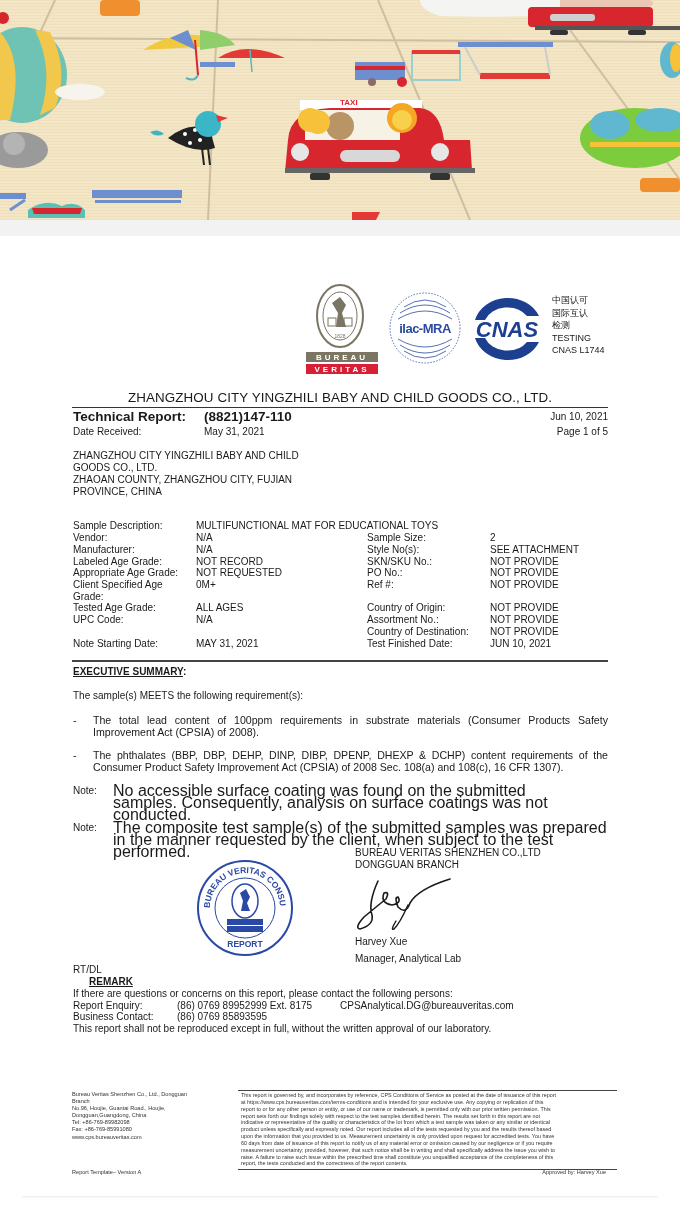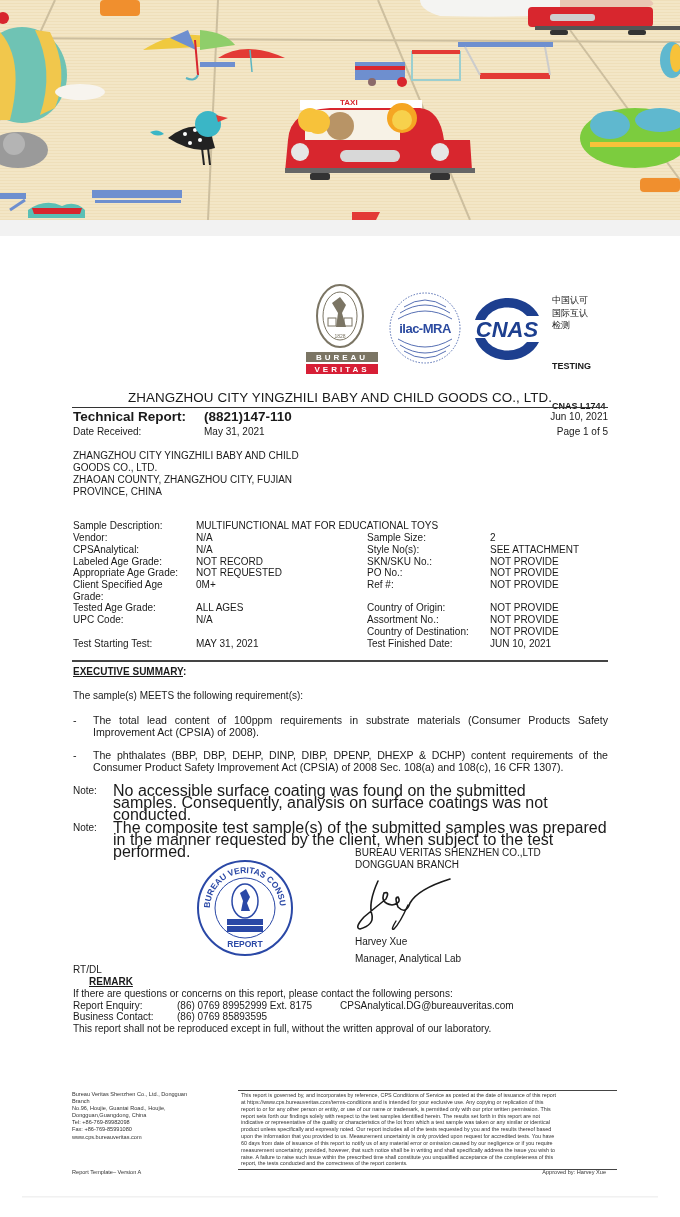--- a/index.html
+++ b/index.html
@@ -10,21 +10,21 @@
   .banner { position: absolute; left: 0; top: 0; width: 680px; height: 220px; overflow: hidden;
             background: #d946ef; }
   .banner svg { display: block; }
   .band { position: absolute; left: 0; top: 220px; width: 680px; height: 16px; background: #f2f2f2; }
 
   
   .abs { position: absolute; white-space: nowrap; }
   .t11 { font-size: 10px; line-height: 12px; }
   .logos { position: absolute; left: 302px; top: 283px; width: 320px; height: 95px; }
   .cnas-text { position: absolute; left: 552px; top: 294px; font-size: 9px; line-height: 12.5px; }
-  .cnas-text .b { font-weight: bold; margin-top: 28px; }
+  .cnas-text .b { font-weight: normal; }
 
   .company-title { position: absolute; left: 72px; top: 390px; width: 536px; text-align: center;
     font-weight: normal; font-size: 13.4px; letter-spacing: 0.1px; }
   .rule { position: absolute; left: 72px; width: 536px; height: 1px; background: #333; }
   .rule.thick { height: 2px; background: #444; }
 
   .tr-label { left: 73px; top: 409px; font-weight: bold; font-size: 13.5px; }
   .tr-value { left: 204px; top: 409px; font-weight: bold; font-size: 13.5px; }
   .right { text-align: right; }
 
@@ -215,34 +215,34 @@
   <div>GOODS CO., LTD.</div>
   <div>ZHAOAN COUNTY, ZHANGZHOU CITY, FUJIAN</div>
   <div>PROVINCE, CHINA</div>
 </div>
 
 <div class="abs t11" style="left:73px;top:520px">Sample Description:</div>
 <div class="abs t11" style="left:196px;top:520px">MULTIFUNCTIONAL MAT FOR EDUCATIONAL TOYS</div>
 
 <div class="abs t11" style="left:73px;top:532px">Vendor:</div>
 <div class="abs t11" style="left:196px;top:532px">N/A</div>
-<div class="abs t11" style="left:73px;top:544px">CPSAnalytical:</div>
+<div class="abs t11" style="left:73px;top:544px">Manufacturer:</div>
 <div class="abs t11" style="left:196px;top:544px">N/A</div>
 <div class="abs t11" style="left:73px;top:556px">Labeled Age Grade:</div>
 <div class="abs t11" style="left:196px;top:556px">NOT RECORD</div>
 <div class="abs t11" style="left:73px;top:567px">Appropriate Age Grade:</div>
 <div class="abs t11" style="left:196px;top:567px">NOT REQUESTED</div>
 <div class="abs t11" style="left:73px;top:579px">Client Specified Age</div>
 <div class="abs t11" style="left:73px;top:591px">Grade:</div>
 <div class="abs t11" style="left:196px;top:579px">0M+</div>
 <div class="abs t11" style="left:73px;top:602px">Tested Age Grade:</div>
 <div class="abs t11" style="left:196px;top:602px">ALL AGES</div>
 <div class="abs t11" style="left:73px;top:614px">UPC Code:</div>
 <div class="abs t11" style="left:196px;top:614px">N/A</div>
-<div class="abs t11" style="left:73px;top:638px">Test Starting Test:</div>
+<div class="abs t11" style="left:73px;top:638px">Note Starting Date:</div>
 <div class="abs t11" style="left:196px;top:638px">MAY 31, 2021</div>
 
 <div class="abs t11" style="left:367px;top:532px">Sample Size:</div>
 <div class="abs t11" style="left:490px;top:532px">2</div>
 <div class="abs t11" style="left:367px;top:544px">Style No(s):</div>
 <div class="abs t11" style="left:490px;top:544px">SEE ATTACHMENT</div>
 <div class="abs t11" style="left:367px;top:556px">SKN/SKU No.:</div>
 <div class="abs t11" style="left:490px;top:556px">NOT PROVIDE</div>
 <div class="abs t11" style="left:367px;top:567px">PO No.:</div>
 <div class="abs t11" style="left:490px;top:567px">NOT PROVIDE</div>

